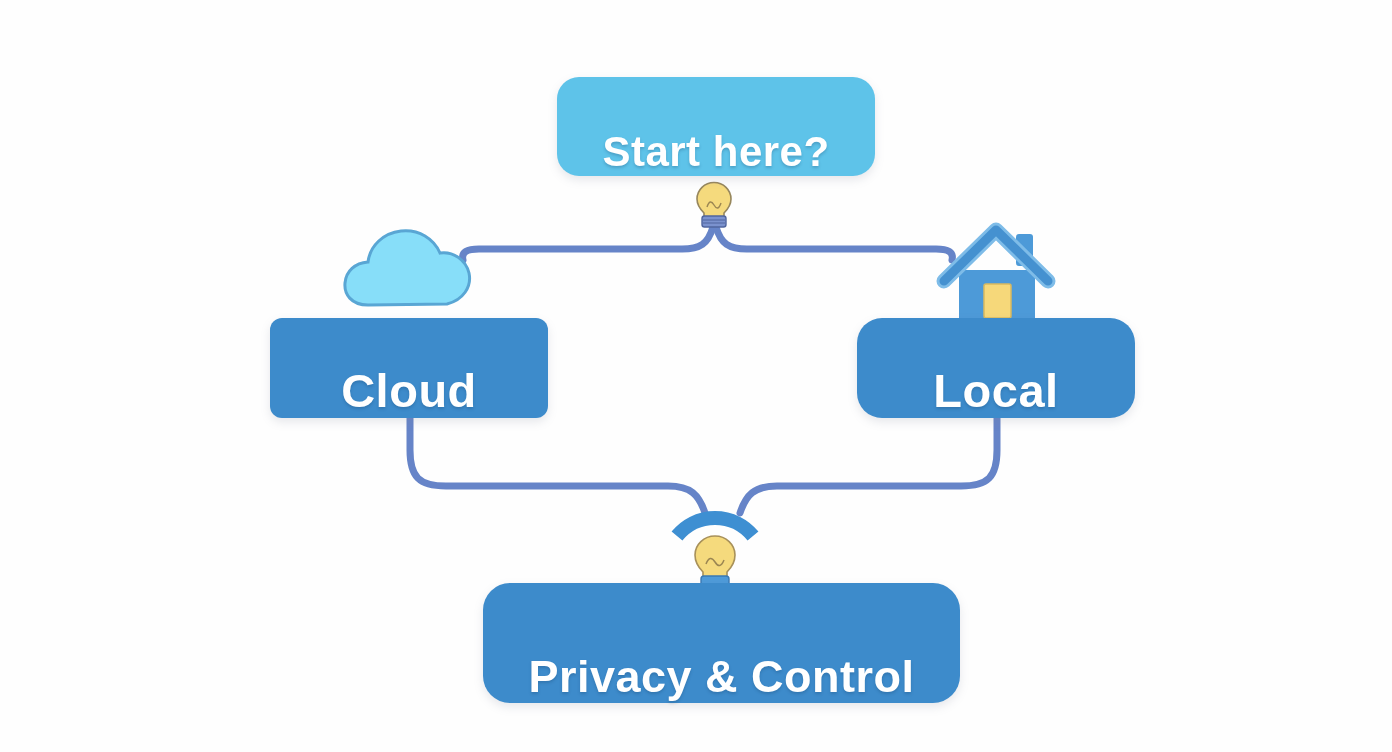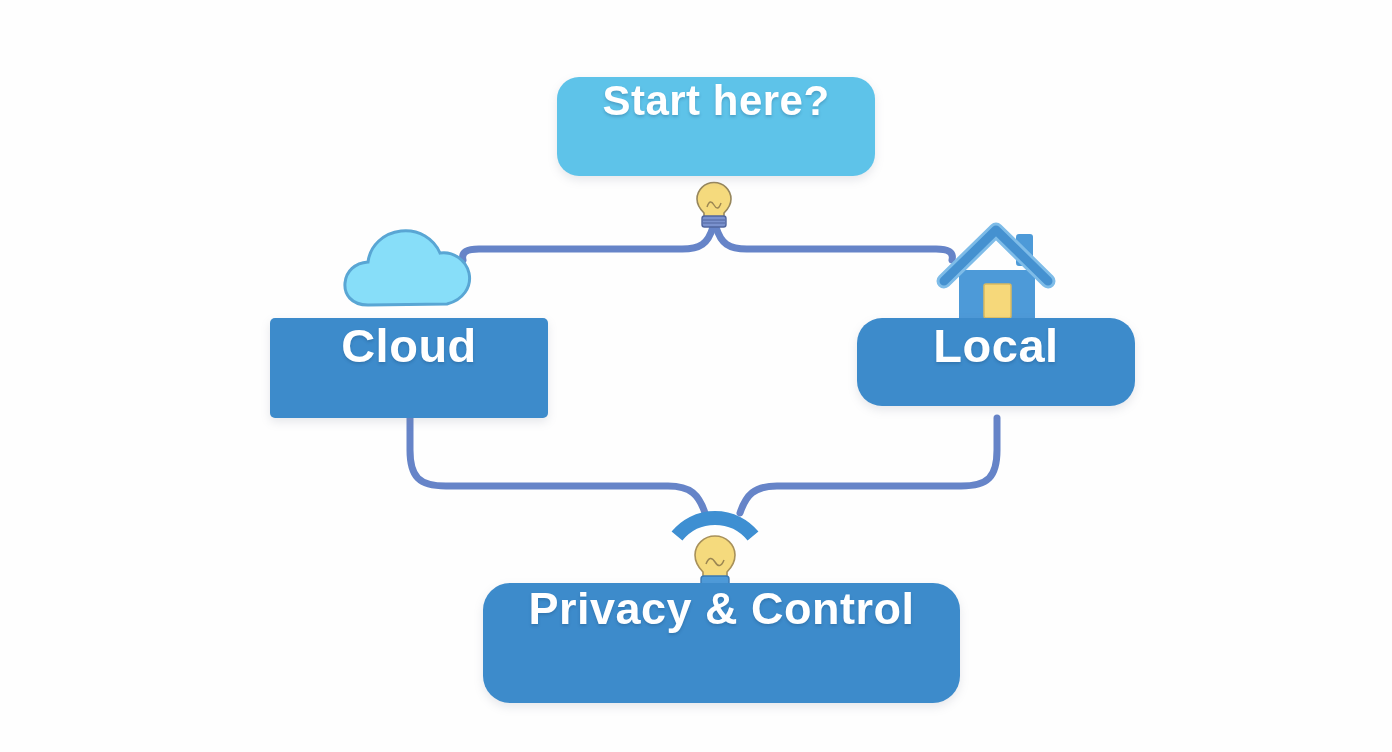--- a/index.html
+++ b/index.html
@@ -12,45 +12,45 @@
     font-family: "Liberation Sans", sans-serif;
   }
   #art {
     position: absolute;
     left: 0; top: 0;
     width: 1392px; height: 752px;
   }
   .node {
     position: absolute;
     display: flex;
-    align-items: flex-start;
+    align-items: flex-end;
     justify-content: center;
     color: #ffffff;
     font-weight: 700;
     letter-spacing: 0.5px;
     text-shadow: 0 2px 3px rgba(20, 60, 100, 0.25);
     box-shadow: 0 4px 10px rgba(120, 130, 150, 0.18);
   }
   #node-start {
     left: 557px; top: 77px;
     width: 318px; height: 99px;
     background: #5ec3e9;
     border-radius: 22px;
     font-size: 42px;
   }
   #node-cloud {
     left: 270px; top: 318px;
     width: 278px; height: 100px;
     background: #3d8bcb;
-    border-radius: 5px;
+    border-radius: 12px;
     font-size: 47px;
   }
   #node-local {
     left: 857px; top: 318px;
-    width: 278px; height: 88px;
+    width: 278px; height: 100px;
     background: #3d8bcb;
     border-radius: 25px;
     font-size: 47px;
   }
   #node-privacy {
     left: 483px; top: 583px;
     width: 477px; height: 120px;
     background: #3d8bcb;
     border-radius: 27px;
     font-size: 45px;

